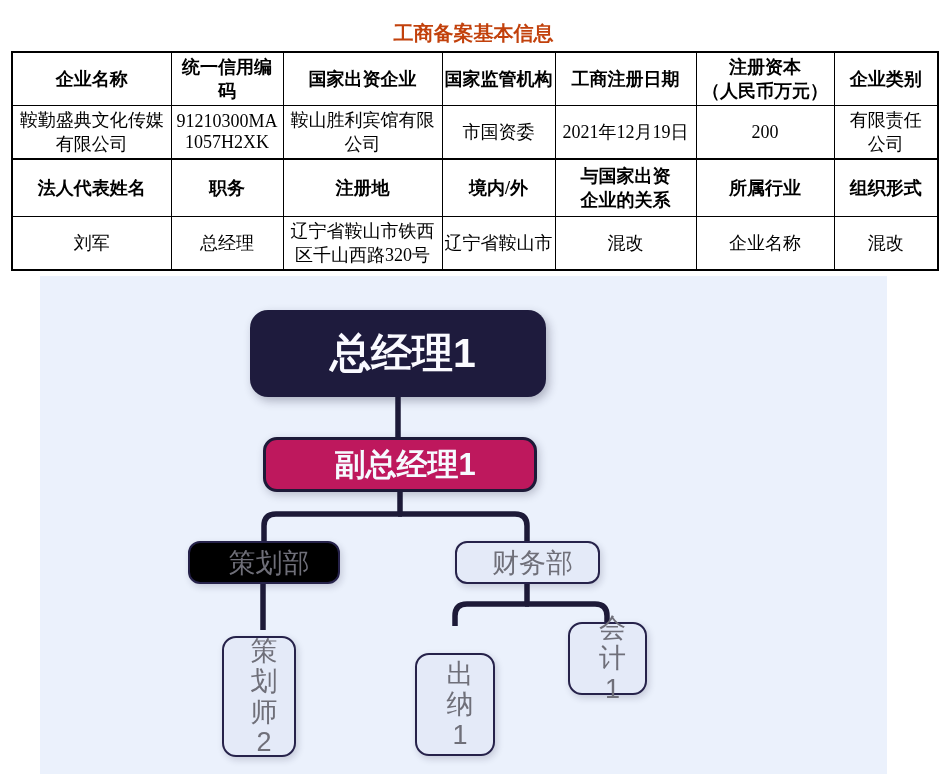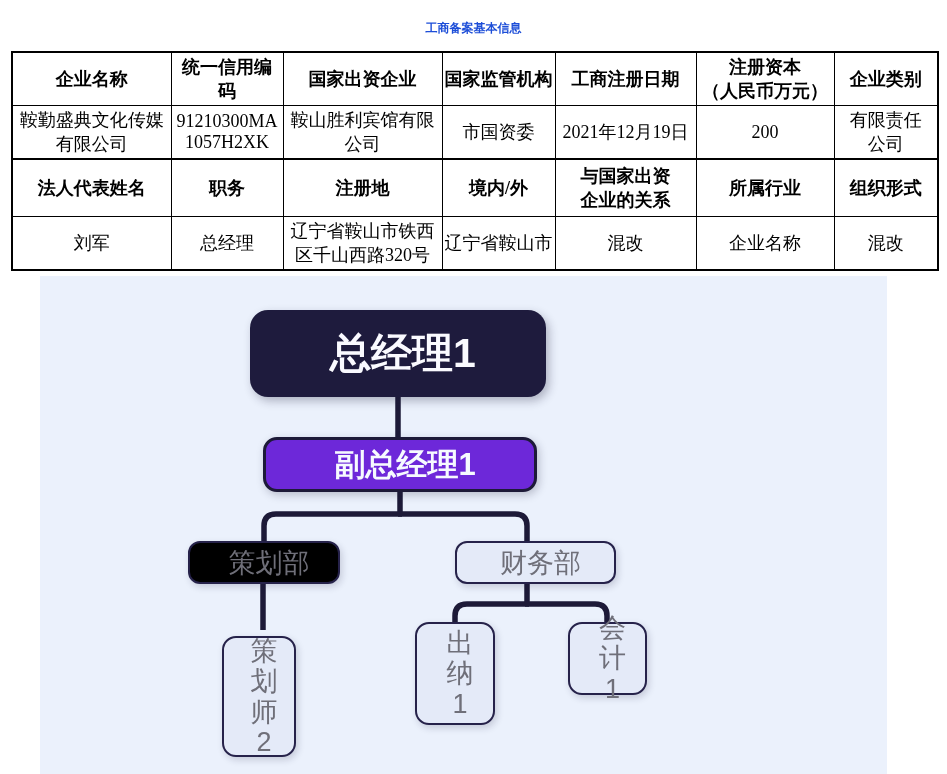--- a/index.html
+++ b/index.html
@@ -1,20 +1,20 @@
 <!DOCTYPE html>
 <html><head>
 <meta charset="utf-8">
 <style>
   html,body{margin:0;padding:0;}
   body{background:#ffffff;}
   .page{position:relative;width:947px;height:774px;background:#ffffff;overflow:hidden;
         font-family:"Liberation Serif","DejaVu Serif",serif;}
   .doc-title{position:absolute;top:20px;left:0;width:947px;text-align:center;
-             font-size:12px;font-weight:bold;color:#1d4ed8;}
+             font-size:20px;font-weight:bold;color:#c2410c;}
   table.reg{position:absolute;left:11px;top:51px;width:926px;border-collapse:collapse;
             table-layout:fixed;border:2px solid #000;}
   table.reg th,table.reg td{border:1px solid #000;text-align:center;vertical-align:middle;
             padding:2px 2px;font-size:18px;color:#000;overflow:hidden;}
   table.reg th{font-weight:bold;white-space:pre-line;}
   table.reg td{word-break:break-all;}
   tr.r1{height:53px;} tr.r2{height:51px;} tr.r3{height:57px;} tr.r4{height:54px;padding-left:28px;}
   tr.r3 th{border-top:2px solid #000;}
   .c7{padding:0 12px !important;margin-left:16px;}
   .c4{padding:1px !important;}
@@ -25,21 +25,21 @@
   .node{position:absolute;display:flex;align-items:center;justify-content:center;
         box-sizing:border-box;padding-left:10px;}
   .node-gm{left:210px;top:34px;width:296px;height:87px;border-radius:18px;background:#1E1B3D;
         color:#FAFAFF;font-size:41px;font-weight:600;box-shadow:3px 4px 10px rgba(30,30,60,0.30);}
   .node-dgm{left:223px;top:161px;width:274px;height:55px;border-radius:14px;background:#24A2DC;
         border:3px solid #1D1A38;color:#F6FAFF;font-size:31px;font-weight:600;
         box-shadow:2px 3px 8px rgba(30,30,60,0.25);}
   .node-dept{border-radius:12px;background:#E4EAF8;border:2.5px solid #26224A;
         color:#6F6F79;font-size:27px;box-shadow:2px 3px 7px rgba(30,30,60,0.18);}
   .node-planning{left:148px;top:265px;width:152px;height:43px;}
-  .node-finance{left:415px;top:265px;width:161px;height:43px;}
+  .node-finance{left:415px;top:265px;width:145px;height:43px;}
   .node-leaf{border-radius:14px;background:#E4EAF8;border:2.5px solid #26224A;
         color:#6F6F79;font-size:27px;box-shadow:2px 3px 7px rgba(30,30,60,0.18);}
   .node-planner{left:182px;top:360px;width:74px;height:121px;}
   .node-cashier{left:375px;top:346px;width:80px;height:103px;}
   .node-accountant{left:528px;top:346px;width:79px;height:73px;}
   .vtext{display:inline-block;width:1.15em;word-break:break-all;line-height:1.12;text-align:center;}
 </style>
 </head>
 <body>
 
@@ -108,37 +108,37 @@
       <path d="M223 304 L223 354" fill="none" stroke="#1D1A38" stroke-width="5.5"></path>
       <path d="M487 304 L487 328" fill="none" stroke="#1D1A38" stroke-width="5.5"></path>
       <path d="M489 328 L427 328 Q415 328 415 340 L415 350" fill="none" stroke="#1D1A38" stroke-width="5.5"></path>
       <path d="M485 328 L555 328 Q567 328 567 340 L567 350" fill="none" stroke="#1D1A38" stroke-width="5.5"></path>
     </svg>
 
     <div class="node node-gm" style="background-color: rgb(30, 27, 61);">
       <span>总经理1</span>
     </div>
 
-    <div class="node node-dgm" style="background-color: #6d28d9;">
+    <div class="node node-dgm" style="background-color: #be185d;">
       <span>副总经理1</span>
     </div>
 
     <div class="node node-dept node-planning" style="background-color: #000000;">
       <span>策划部</span>
     </div>
 
     <div class="node node-dept node-finance" style="background-color: rgb(228, 234, 248);">
       <span>财务部</span>
     </div>
 
     <div class="node node-leaf node-planner" style="background-color: rgb(228, 234, 248);">
       <span class="vtext">策划师2</span>
     </div>
 
-    <div class="node node-leaf node-cashier" style="background-color: rgb(228, 234, 248);">
+    <div class="node node-leaf node-cashier" style="background-color: rgb(228, 234, 248); margin-top: 31px;">
       <span class="vtext">出纳1</span>
     </div>
 
     <div class="node node-leaf node-accountant" style="background-color: rgb(228, 234, 248);">
       <span class="vtext">会计1</span>
     </div>
   </div>
 
 </div>
 

